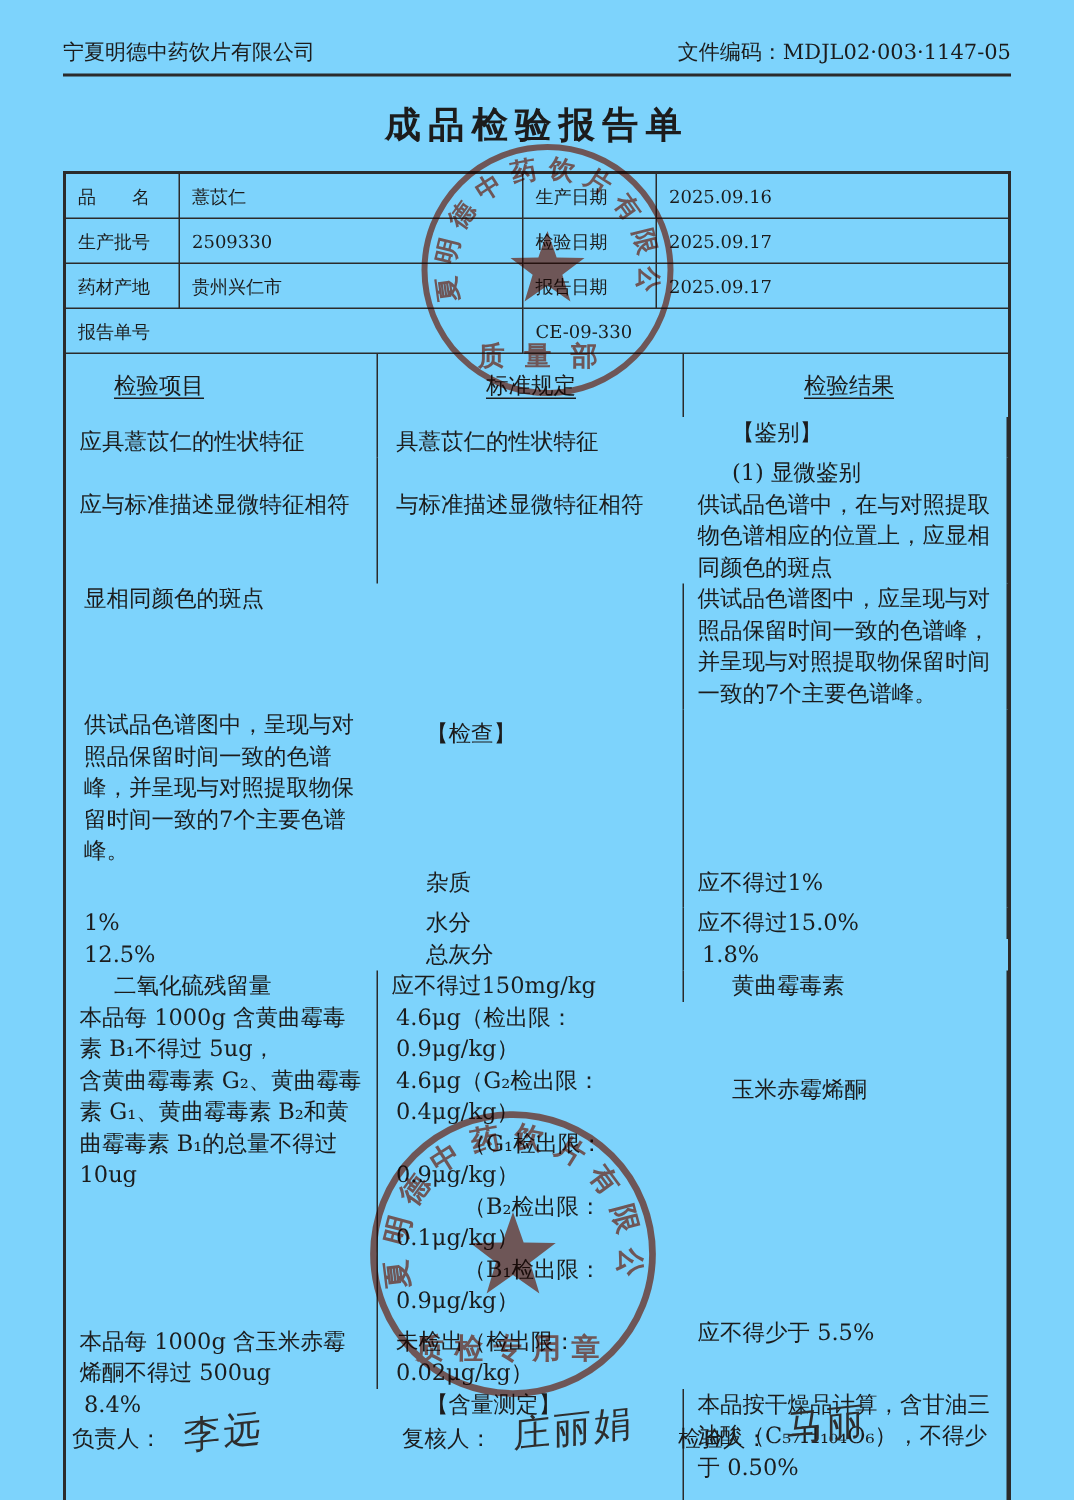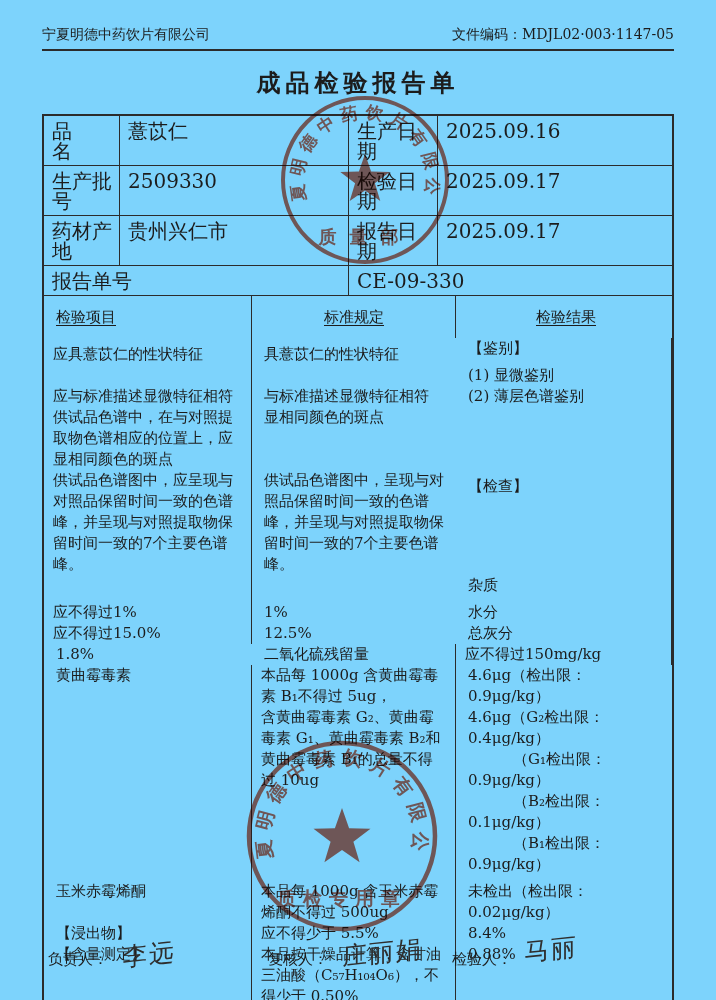--- a/index.html
+++ b/index.html
@@ -9,30 +9,30 @@
   }
   .sheet{position:absolute;left:42px;top:26px;width:632px;}
 
   
   .doc-header{display:flex;justify-content:space-between;align-items:flex-end;
     font-size:14px;padding-bottom:5px;border-bottom:2px solid #2b2b2b;}
   .doc-title{text-align:center;font-size:24px;font-weight:bold;letter-spacing:5px;margin:16px 0 15px 0;}
 
   
   .info-grid{display:grid;grid-template-columns:76px 229px 89px 234px;
-    border:2px solid #2b2b2b;border-bottom:none;font-size:20px;margin-top:12px;}
+    border:2px solid #2b2b2b;border-bottom:none;font-size:12px;margin-top:12px;}
   .ig{border-bottom:1px solid #2b2b2b;padding:5px 6px 4px 8px;line-height:20px;min-height:20px;}
   .br{border-right:1px solid #2b2b2b;}
   .sp2{grid-column:span 2;}
 
   
   .main-grid{display:grid;grid-template-columns:208px 204px 216px;
     border:2px solid #2b2b2b;border-top:none;font-size:15px;}
   .cell{line-height:21px;min-height:21px;padding:0 8px;}
-  .c1{border-right:1px solid #2b2b2b;padding-left:12px;}
+  .c1{border-right:1px solid #2b2b2b;padding-left:12px;margin-left:20px;}
   .c2{border-right:1px solid #2b2b2b;padding-left:9px;}
   .c3{padding-left:12px;white-space:pre-wrap;}
   .hdr{padding-top:11px;padding-bottom:10px;}
   .hdr.c2,.hdr.c3{text-align:center;}
   .hdr span{text-decoration:underline;text-underline-offset:3px;}
   .rtop{padding-top:6px;}
   .rbot{padding-bottom:12px;}
   .fullrow{grid-column:1/4;border-top:1px solid #2b2b2b;}
   .fullrow p{margin:0;padding:7px 10px;line-height:23px;text-indent:2em;font-size:15px;}
   .fullrow .lbl{font-weight:bold;}
@@ -88,21 +88,20 @@
       <div class="cell c3 rtop">具薏苡仁的性状特征</div>
 
       <div class="cell c1">【鉴别】</div>
       <div class="cell c2"></div>
       <div class="cell c3"></div>
 
       <div class="cell c1">(1) 显微鉴别</div>
       <div class="cell c2">应与标准描述显微特征相符</div>
       <div class="cell c3">与标准描述显微特征相符</div>
 
-      <div class="cell c1">(2) 薄层色谱鉴别</div>
       <div class="cell c2">供试品色谱中，在与对照提取物色谱相应的位置上，应显相同颜色的斑点</div>
       <div class="cell c3">显相同颜色的斑点</div>
 
       <div class="cell c1"></div>
       <div class="cell c2">供试品色谱图中，应呈现与对照品保留时间一致的色谱峰，并呈现与对照提取物保留时间一致的7个主要色谱峰。</div>
       <div class="cell c3">供试品色谱图中，呈现与对照品保留时间一致的色谱峰，并呈现与对照提取物保留时间一致的7个主要色谱峰。</div>
 
       <div class="cell c1 rtop">【检查】</div>
       <div class="cell c2 rtop"></div>
       <div class="cell c3 rtop"></div>
@@ -129,21 +128,20 @@
       <div class="cell c2">含黄曲霉毒素 G₂、黄曲霉毒素 G₁、黄曲霉毒素 B₂和黄曲霉毒素 B₁的总量不得过 10ug</div>
       <div class="cell c3">4.6μg（G₂检出限：0.4μg/kg）
 　　　（G₁检出限：0.9μg/kg）
 　　　（B₂检出限：0.1μg/kg）
 　　　（B₁检出限：0.9μg/kg）</div>
 
       <div class="cell c1 rtop">玉米赤霉烯酮</div>
       <div class="cell c2 rtop">本品每 1000g 含玉米赤霉烯酮不得过 500ug</div>
       <div class="cell c3 rtop">未检出（检出限：0.02μg/kg）</div>
 
-      <div class="cell c1">【浸出物】</div>
       <div class="cell c2">应不得少于 5.5%</div>
       <div class="cell c3">8.4%</div>
 
       <div class="cell c1 rbot">【含量测定】</div>
       <div class="cell c2 rbot">本品按干燥品计算，含甘油三油酸（C₅₇H₁₀₄O₆），不得少于 0.50%</div>
       <div class="cell c3 rbot">0.88%</div>
 
       <div class="fullrow">
         <p><span class="lbl">结论：</span><span>本品按《中国药典》2020 年版一部检验，结果符合规定。</span></p>
       </div>

